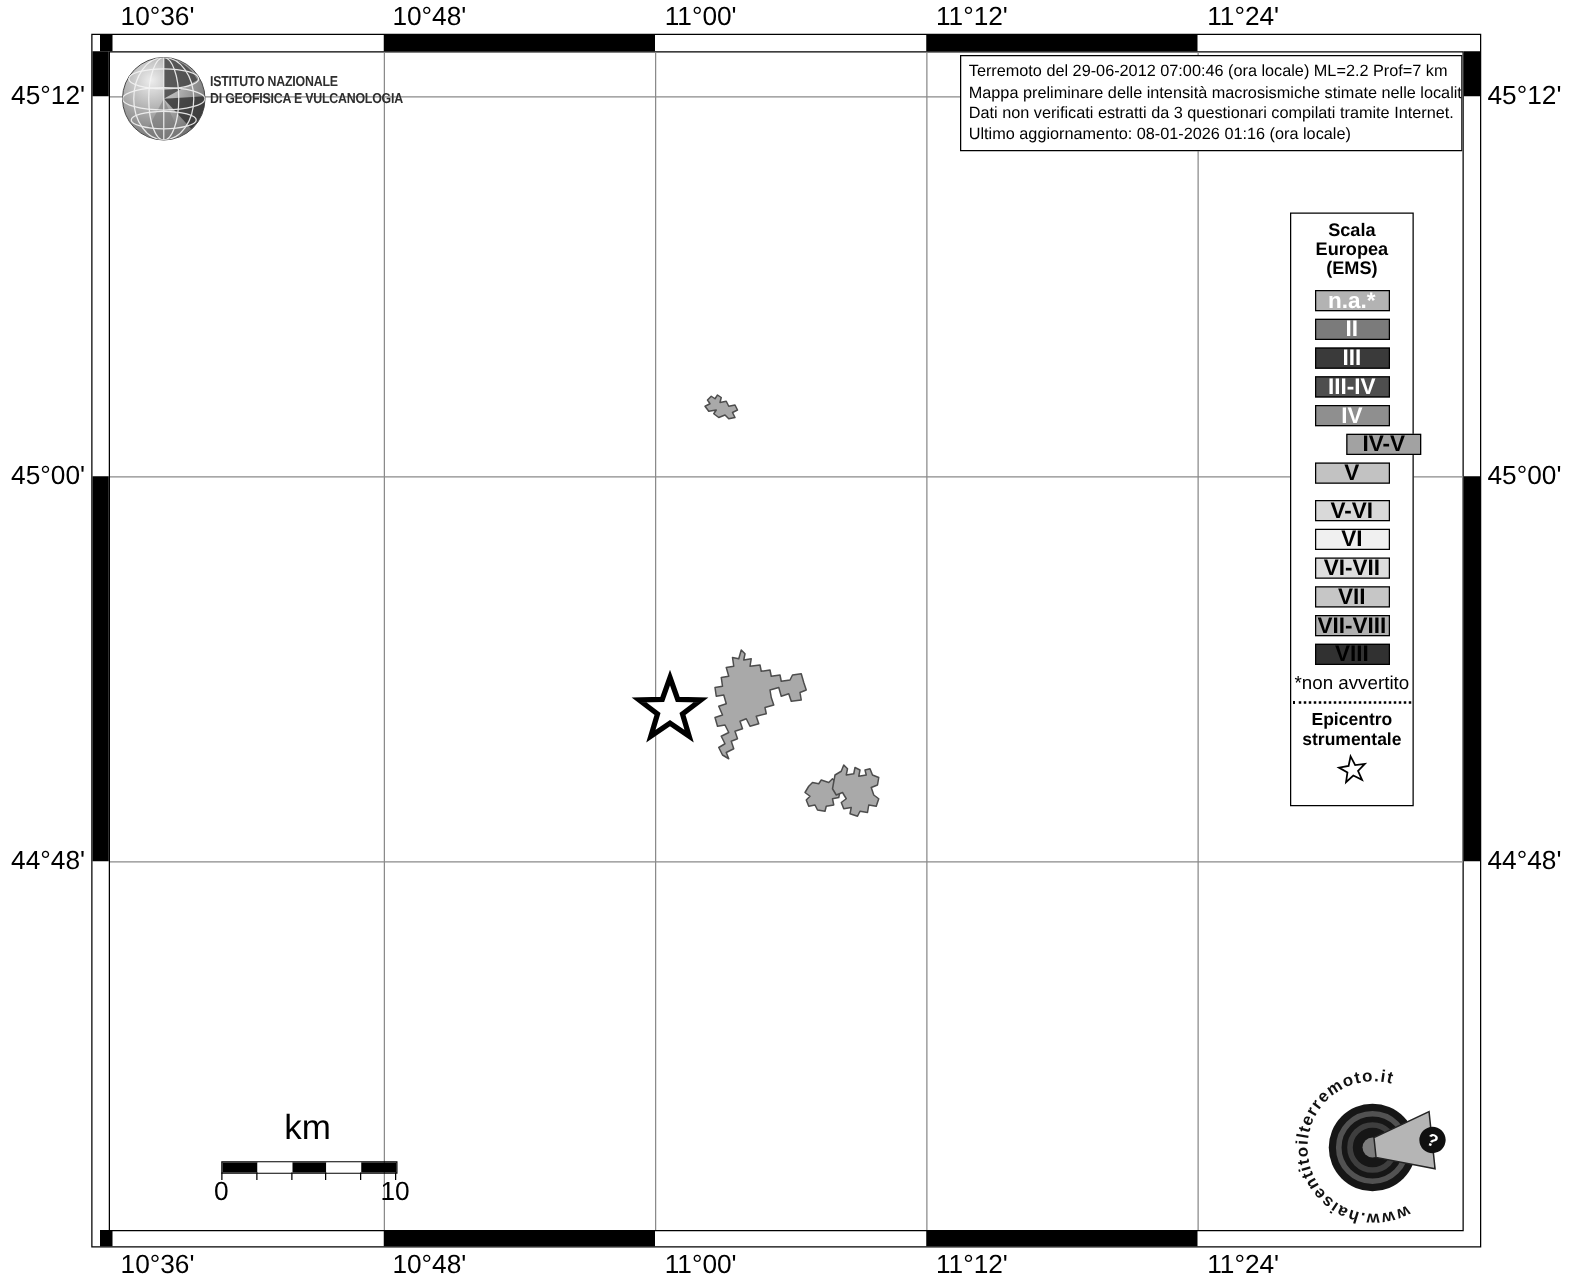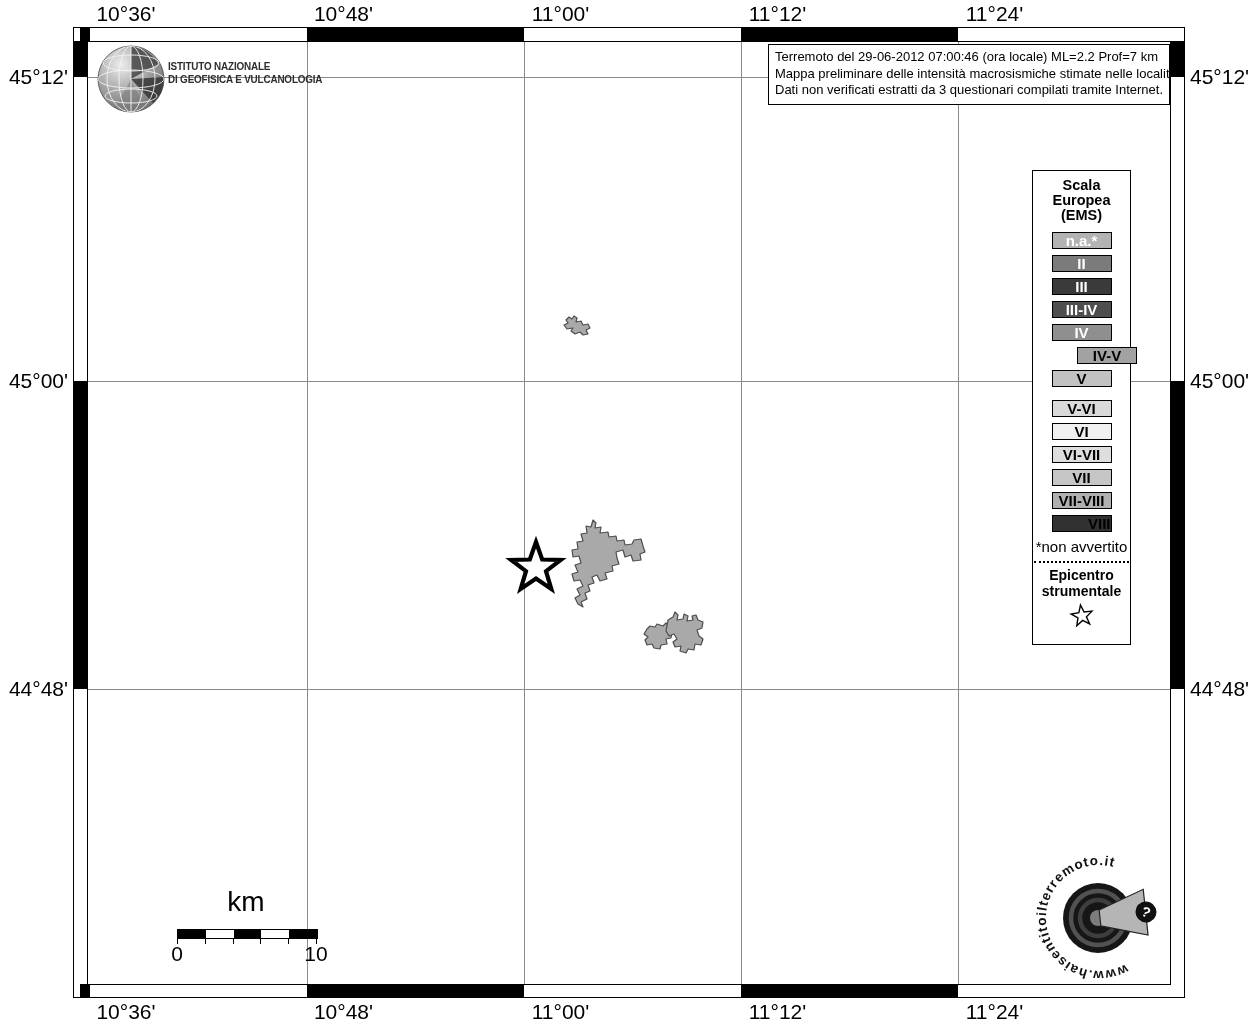--- a/index.html
+++ b/index.html
@@ -24,21 +24,21 @@
   
   .infobox{position:absolute;left:768px;top:44px;width:402px;background:#fff;
            border:1px solid #000;box-sizing:border-box;padding:4px 6px 5px 6px;
            font-size:13px;line-height:16.5px;z-index:5;white-space:nowrap;overflow:hidden;}
   
   .legend{position:absolute;left:1032px;top:170px;width:99px;height:475px;background:#fff;
           border:1px solid #000;box-sizing:border-box;z-index:5;text-align:center;}
   .legend-title{font-size:14.5px;font-weight:bold;line-height:15px;margin-top:7px;}
   .legend-items{margin-top:9px;}
   .legend-box{width:58px;height:15px;margin:0 auto 6px auto;border:1.5px solid #000;
-              font-size:15px;font-weight:bold;line-height:15px;}
+              font-size:18px;font-weight:bold;line-height:15px;}
   .legend-foot{font-size:15px;margin-top:3px;}
   .legend-divider{border-top:2px dotted #000;margin:6px 1px 4px 1px;}
   .legend-epi{font-size:14px;font-weight:bold;line-height:16px;}
   
   .km-label{position:absolute;left:246px;top:886px;transform:translateX(-50%);
             font-size:28px;z-index:4;}
   .sbar{position:absolute;left:177px;top:929px;width:139px;height:8px;border:1px solid #000;
         box-sizing:content-box;z-index:4;font-size:0;}
   .sbar span{display:inline-block;height:8px;}
   .stick{position:absolute;width:1px;height:6px;background:#000;top:938px;z-index:4;}
@@ -139,20 +139,21 @@
   </svg>
   <div class="ingv-text">
     <div>ISTITUTO NAZIONALE</div>
     <div>DI GEOFISICA E VULCANOLOGIA</div>
   </div>
 
   <div class="infobox">
     <div>Terremoto del 29-06-2012 07:00:46 (ora locale) ML=2.2 Prof=7 km</div>
     <div>Mappa preliminare delle intensità macrosismiche stimate nelle località</div>
     <div>Dati non verificati estratti da 3 questionari compilati tramite Internet.</div>
+    <div>Ultimo aggiornamento: 08-01-2026 01:16 (ora locale)</div>
   </div>
 
   <div class="legend">
     <div class="legend-title">
       <div>Scala</div>
       <div>Europea</div>
       <div>(EMS)</div>
     </div>
     <div class="legend-items" id="legend-items">
         <div class="legend-box" style="background: rgb(179, 179, 179); color: rgb(255, 255, 255);">n.a.*</div>
@@ -160,21 +161,21 @@
         <div class="legend-box" style="background: rgb(58, 58, 58); color: rgb(255, 255, 255);">III</div>
         <div class="legend-box" style="background: rgb(78, 78, 78); color: rgb(255, 255, 255);">III-IV</div>
         <div class="legend-box" style="background: rgb(143, 143, 143); color: rgb(255, 255, 255);">IV</div>
         <div class="legend-box" style="background: rgb(162, 162, 162); color: rgb(0, 0, 0); margin-left: 44px;">IV-V</div>
         <div class="legend-box" style="background: rgb(194, 194, 194); color: rgb(0, 0, 0);">V</div>
         <div class="legend-box" style="background: rgb(217, 217, 217); color: rgb(0, 0, 0); margin-top: 13px;">V-VI</div>
         <div class="legend-box" style="background: rgb(240, 240, 240); color: rgb(0, 0, 0);">VI</div>
         <div class="legend-box" style="background: rgb(222, 222, 222); color: rgb(0, 0, 0);">VI-VII</div>
         <div class="legend-box" style="background: rgb(198, 198, 198); color: rgb(0, 0, 0);">VII</div>
         <div class="legend-box" style="background: rgb(176, 176, 176); color: rgb(0, 0, 0);">VII-VIII</div>
-        <div class="legend-box" style="background: rgb(49, 49, 49); color: rgb(0, 0, 0); text-align: right;">VIII</div>
+        <div class="legend-box" style="background: rgb(49, 49, 49); color: rgb(0, 0, 0);">VIII</div>
       </div>
     <div class="legend-foot">*non avvertito</div>
     <div class="legend-divider"></div>
     <div class="legend-epi">
       <div>Epicentro</div>
       <div>strumentale</div>
     </div>
     <svg width="26" height="25" viewBox="0 0 26 25" style="margin-top:4px;">
       <path d="M13,2 L15.65,9.36 23.46,9.6 17.28,14.39 19.47,21.9 13,17.5 6.53,21.9 8.72,14.39 2.54,9.6 10.35,9.36 Z" fill="#fff" stroke="#000" stroke-width="1.4" transform="rotate(-8 13 13)"></path>
     </svg>

